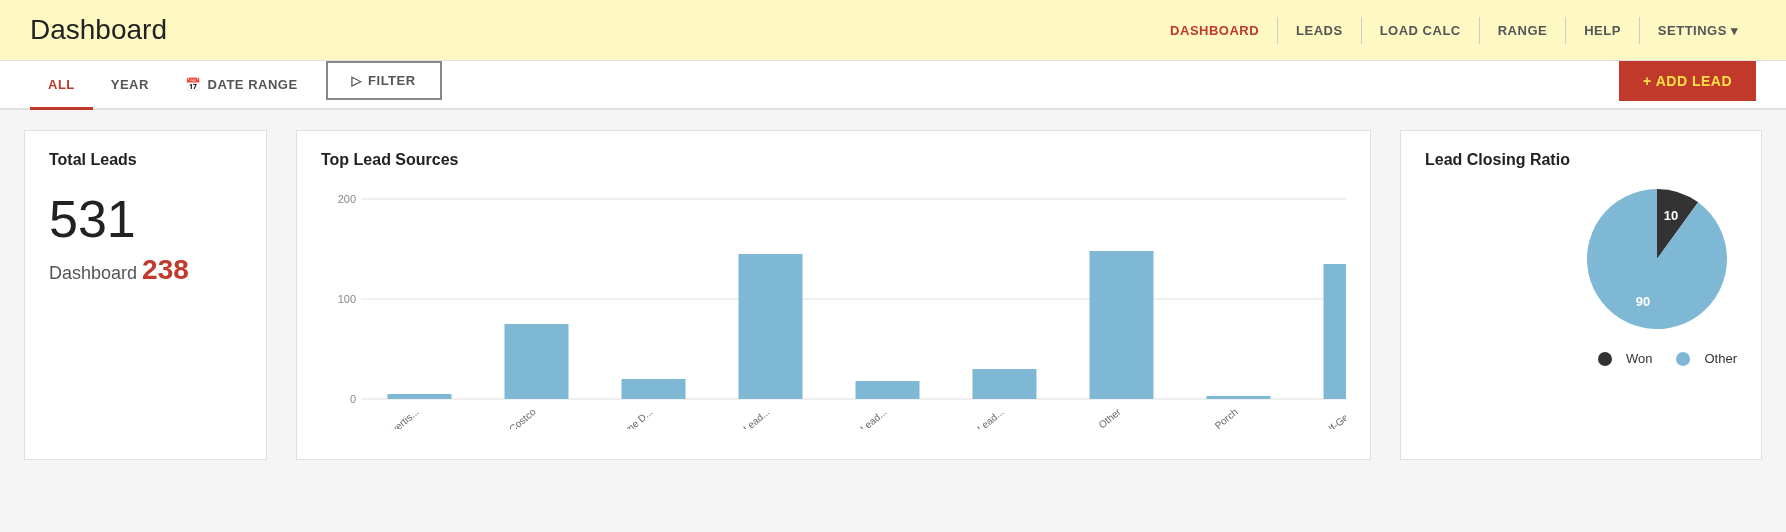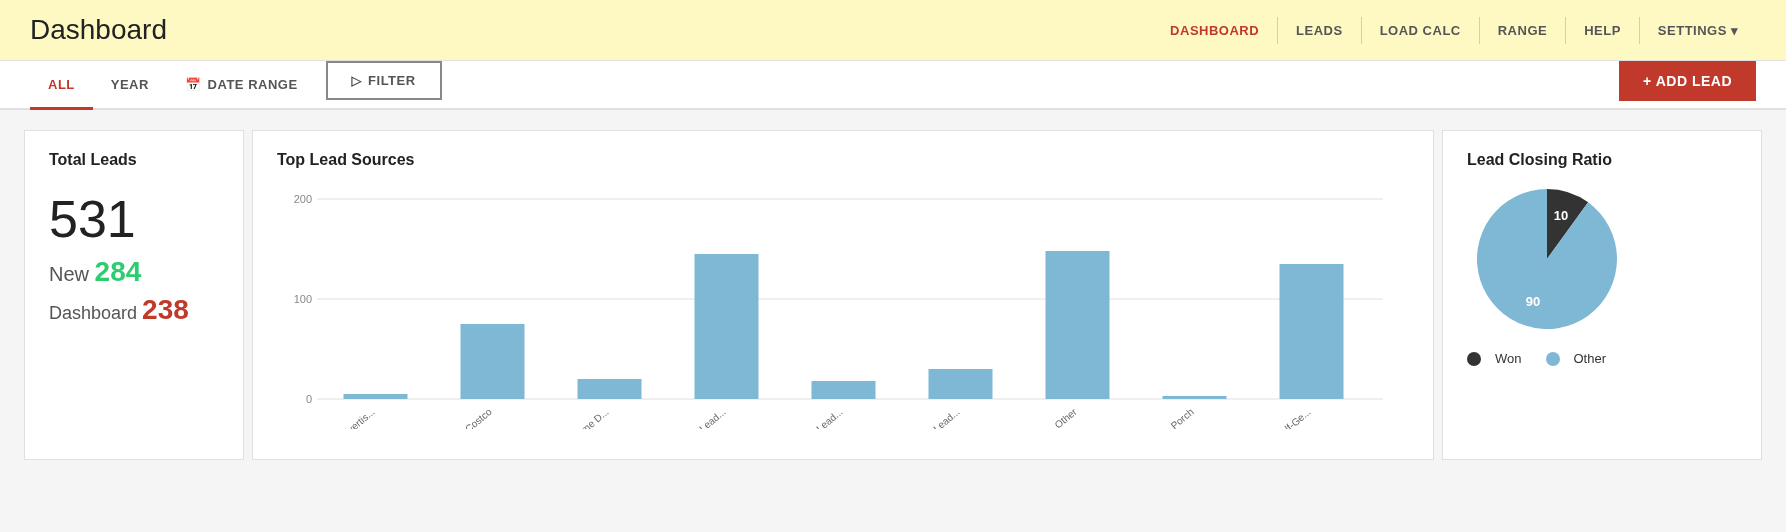--- a/index.html
+++ b/index.html
@@ -77,21 +77,21 @@
       margin-left: 10px;
       padding: 10px 24px;
       display: flex;
       align-items: center;
       gap: 6px;
       color: #555;
     }
     .add-lead-btn {
       margin-left: auto;
       background: #c0392b;
-      color: #ffffff;
+      color: #fde047;
       padding: 12px 24px;
       font-size: 14px;
       font-weight: 700;
       border: none;
       cursor: pointer;
       letter-spacing: 0.5px;
       display: flex;
       align-items: center;
       gap: 6px;
     }
@@ -104,21 +104,21 @@
       background: #f5f5f5;
     }
 
     
     .card {
       background: #fff;
       border: 1px solid #e0e0e0;
       padding: 20px 24px;
     }
     .total-leads-card {
-      width: 220px;
+      width: 243px;
       flex-shrink: 0;
     }
     .card-title {
       font-size: 16px;
       font-weight: 700;
       color: #222;
       margin-bottom: 10px;
     }
     .total-number {
       font-size: 52px;
@@ -144,41 +144,41 @@
     }
     .unassigned-value {
       color: #c0392b;
       font-size: 28px;
       font-weight: 700;
     }
 
     
     .bar-chart-card {
       flex: 1;
-      margin: 0 8px;
+      margin: 0 29px;
     }
 
     
     .pie-chart-card {
-      width: 320px;
+      width: 362px;
       flex-shrink: 0;
     }
 
     
     .bar-chart-container {
       width: 100%;
       height: 260px;
       position: relative;
     }
 
     
     .pie-container {
       display: flex;
       flex-direction: column;
-      align-items: flex-start;
+      align-items: flex-end;
       margin-top: 10px;
     }
     .pie-svg {
       width: 160px;
       height: 160px;
     }
     .pie-legend {
       display: flex;
       gap: 24px;
       margin-top: 12px;
@@ -222,24 +222,20 @@
     <span>FILTER</span>
   </div>
   <button class="add-lead-btn">+ ADD LEAD</button>
 </div>
 
 <div class="main-content">
 
   <div class="card total-leads-card">
     <div class="card-title">Total Leads</div>
     <div class="total-number">531</div>
-    <div class="new-label">
-      <span>New</span>
-      <span class="new-value">284</span>
-    </div>
     <div class="unassigned-label">
       <span>Dashboard</span>
       <span class="unassigned-value">238</span>
     </div>
   </div>
 
   <div class="card bar-chart-card">
     <div class="card-title">Top Lead Sources</div>
     <div class="bar-chart-container">
       <svg width="100%" height="250" id="bar-chart-svg">

